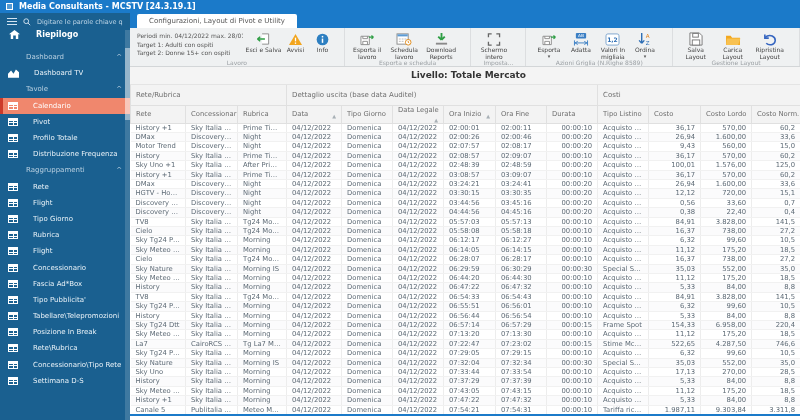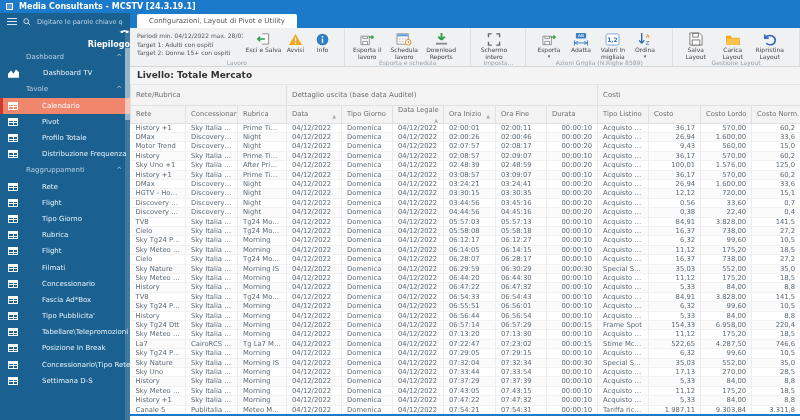--- a/index.html
+++ b/index.html
@@ -14,27 +14,27 @@
   #tabstrip{position:absolute;left:130px;top:13px;right:0;height:15px;background:var(--titlebar,#1b7ac9);z-index:4;padding-left:32px;}
   #tabstrip .tab{position:absolute;left:7px;top:1px;height:14px;background:#fff;color:#555;font-size:7px;line-height:14px;padding:0 12px;border-radius:2px 2px 0 0;white-space:nowrap;}
   
   #sidebar{position:absolute;left:0;top:13px;width:130px;bottom:0;background:var(--sidebar,#1a6090);overflow:hidden;z-index:3;}
   .searchrow{display:flex;align-items:center;height:17px;padding:0 7px;gap:6px;}
   .burger{display:flex;flex-direction:column;gap:2px;width:10px;}
   .burger i{display:block;height:1px;background:#d4e4f1;}
   .mag svg{display:block;}
   input.search{flex:1;background:transparent;border:none;outline:none;color:#cfe0ee;font-size:6.5px;font-family:inherit;padding:0;min-width:0;}
   input.search::placeholder{color:#bcd4e6;}
-  .riepilogo{display:flex;align-items:flex-end;gap:7px;height:19px;padding-left:9px;color:#fff;font-size:8px;font-weight:bold;flex-direction:column;}
+  .riepilogo{display:flex;align-items:flex-start;gap:16px;height:19px;padding-left:9px;color:#fff;font-size:8px;font-weight:bold;}
   .home-ic{width:11px;height:9px;background:#fff;clip-path:polygon(50% 0,100% 48%,84% 48%,84% 100%,62% 100%,62% 62%,38% 62%,38% 100%,16% 100%,16% 48%,0 48%);}
   #nav{position:absolute;left:0;top:36px;right:0;bottom:0;}
   .nav-section{display:flex;align-items:center;height:16.2px;padding:0 8px 0 26px;color:#b9d0e1;font-size:7px;}
   .nav-section .sl{flex:1;}
   .nav-caret{font-size:7px;color:#b9d0e1;}
-  .nav-item{display:flex;align-items:center;height:16.2px;padding-left:8px;gap:24px;color:#e9f2f8;font-size:7px;cursor:default;}
+  .nav-item{display:flex;align-items:center;height:16.2px;padding-left:8px;gap:15px;color:#e9f2f8;font-size:7px;cursor:default;}
   .nav-item.selected{background:var(--selected,#f0876d);border-left:3px solid var(--selected_border,#cc3b2a);padding-left:5px;color:#fff;}
   .ic-table{width:10px;height:8px;box-sizing:border-box;border:1px solid #fff;flex:0 0 auto;
     background-image:linear-gradient(#fff,#fff),linear-gradient(#fff,#fff),linear-gradient(#fff,#fff);
     background-size:100% 1px,1px 100%,100% 2px;background-position:0 3.5px,3.5px 0,0 0;background-repeat:no-repeat;}
   .ic-dash{width:11px;height:9px;background:#fff;flex:0 0 auto;clip-path:polygon(0 100%,0 55%,28% 20%,50% 55%,72% 8%,100% 38%,100% 100%);}
   .nav-label{white-space:nowrap;overflow:hidden;}
   .sb-scroll{position:absolute;right:0;top:17px;bottom:0;width:5px;background:rgba(255,255,255,.16);}
   .sb-scroll .thumb{position:absolute;top:18px;width:5px;height:72px;background:rgba(255,255,255,.45);}
   
   #ribbon{position:absolute;left:130px;top:28px;right:0;height:39px;background:var(--ribbon_bg,#eff1f2);border-bottom:1px solid #d3d6d8;display:flex;box-sizing:border-box;z-index:2;}
@@ -42,21 +42,21 @@
   .glabel{position:absolute;bottom:0;left:0;right:0;text-align:center;font-size:6px;color:#9a9fa3;white-space:nowrap;overflow:hidden;}
   .info-panel{width:106px;font-size:6px;color:#555;line-height:8.6px;padding:2px 2px 0 3px;}
   .info-panel div{white-space:nowrap;overflow:hidden;}
   .rbtn{width:37px;display:flex;flex-direction:column;align-items:center;font-size:6px;color:#444;text-align:center;padding-top:1px;cursor:default;}
   .rbtn.narrow{width:27px;}
   .rbtn .ic{height:16px;display:flex;align-items:center;justify-content:center;}
   .rbtn .bl{line-height:6.8px;white-space:normal;}
   .rbtn .caret{font-size:5px;color:#555;line-height:5px;}
   
   #grid-area{position:absolute;left:130px;top:67px;right:0;bottom:0;background:#fff;z-index:1;}
-  .grid-title-bar{height:17px;background:#f4f4f4;border-bottom:1px solid #e4e4e4;font-size:9px;font-weight:bold;color:#333;line-height:16px;padding-left:7px;}
+  .grid-title-bar{height:17px;background:#f4f4f4;border-bottom:1px solid #e4e4e4;font-size:9px;font-weight:bold;color:#333;line-height:16px;padding-left:7px;text-align:center;}
   .grid-scroll{height:329px;overflow:hidden;border-bottom:2px solid var(--accent,#1b7ac9);}
   table{border-collapse:collapse;table-layout:fixed;width:670px;}
   th{font-weight:normal;background:#f3f3f3;color:#6e6e6e;text-align:left;border:1px solid #e0e0e0;border-top:none;padding:0 5px;box-sizing:border-box;white-space:nowrap;overflow:hidden;}
   th.band{height:20px;font-size:7px;}
   th.colh{height:14px;font-size:6.8px;}
   .sort{float:right;font-size:5px;color:#a8b0b6;margin-top:3px;}
   td{height:8.45px;line-height:8.4px;font-size:6.8px;color:#5d6a75;padding:0 5px;border-right:1px solid #ededed;border-bottom:1px solid #f1f1f1;white-space:nowrap;overflow:hidden;text-overflow:ellipsis;box-sizing:border-box;}
   tbody tr:nth-child(even){background:#fbfbfc;}
   td.num{text-align:right;}
 </style>
@@ -139,41 +139,41 @@
       <div class="nav-item">
         <span class="ic-table"></span>
         <span class="nav-label">Rubrica</span>
       </div>
       <div class="nav-item">
         <span class="ic-table"></span>
         <span class="nav-label">Flight</span>
       </div>
       <div class="nav-item">
         <span class="ic-table"></span>
-        <span class="nav-label">Filmati</span>
-      </div>
-      <div class="nav-item">
-        <span class="ic-table"></span>
         <span class="nav-label">Concessionario</span>
       </div>
       <div class="nav-item">
         <span class="ic-table"></span>
         <span class="nav-label">Fascia Ad*Box</span>
       </div>
       <div class="nav-item">
         <span class="ic-table"></span>
         <span class="nav-label">Tipo Pubblicita'</span>
       </div>
       <div class="nav-item">
         <span class="ic-table"></span>
         <span class="nav-label">Tabellare\Telepromozioni</span>
       </div>
       <div class="nav-item">
         <span class="ic-table"></span>
         <span class="nav-label">Posizione In Break</span>
+      </div>
+      <div class="nav-item">
+        <span class="ic-table"></span>
+        <span class="nav-label">Rete\Rubrica</span>
       </div>
       <div class="nav-item">
         <span class="ic-table"></span>
         <span class="nav-label">Concessionario\Tipo Rete</span>
       </div>
       <div class="nav-item">
         <span class="ic-table"></span>
         <span class="nav-label">Settimana D-S</span>
       </div>
     </div>

